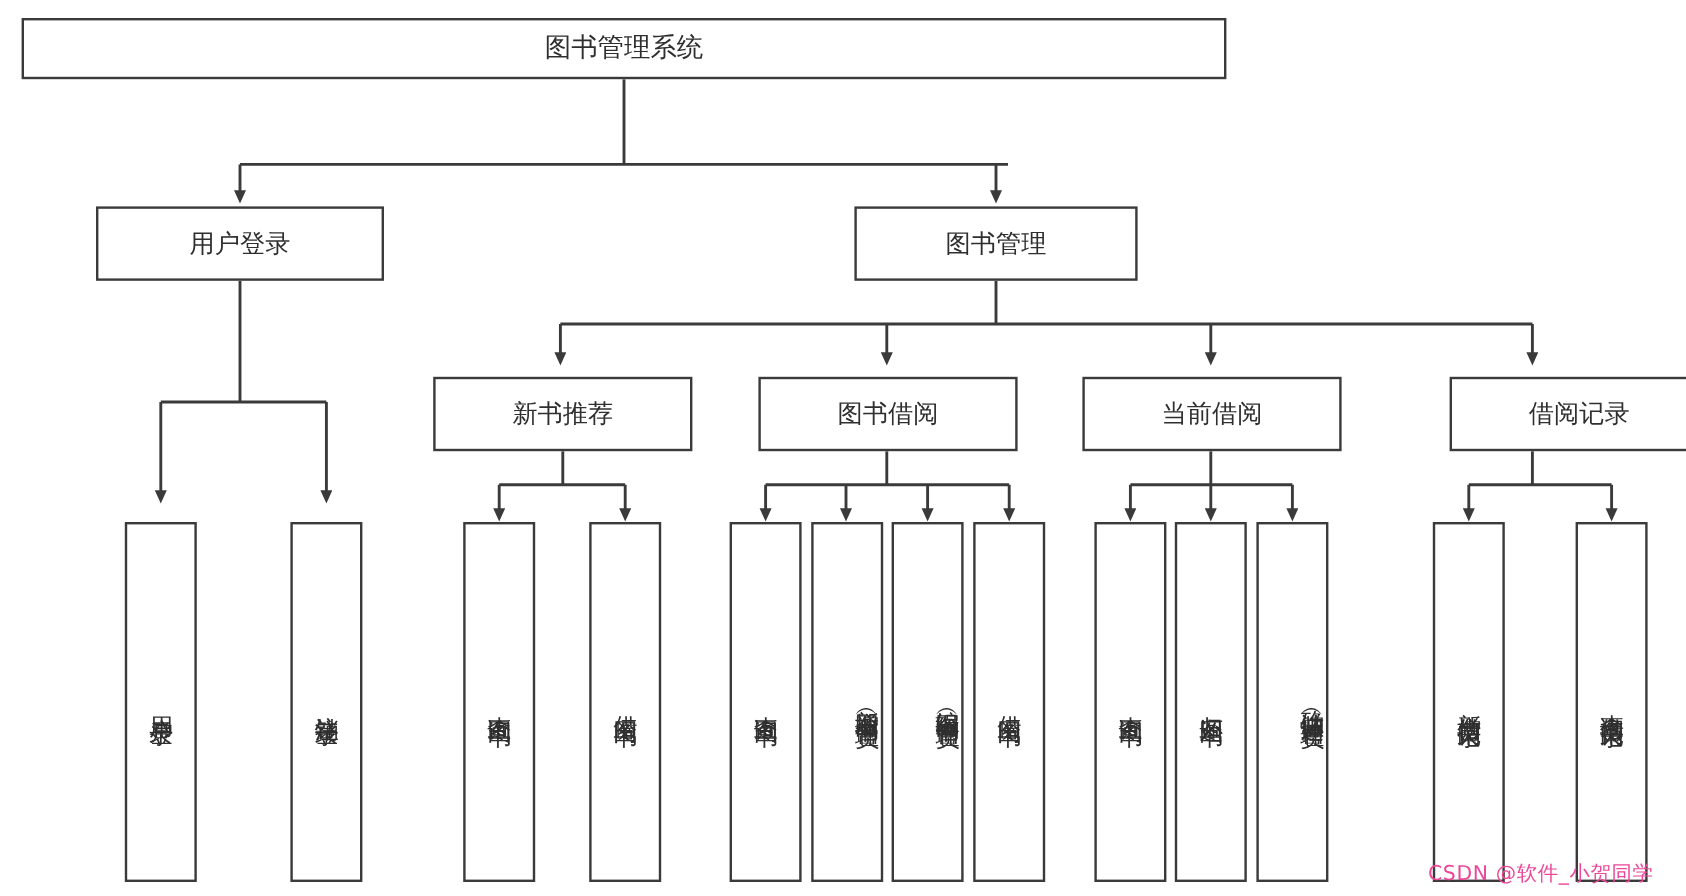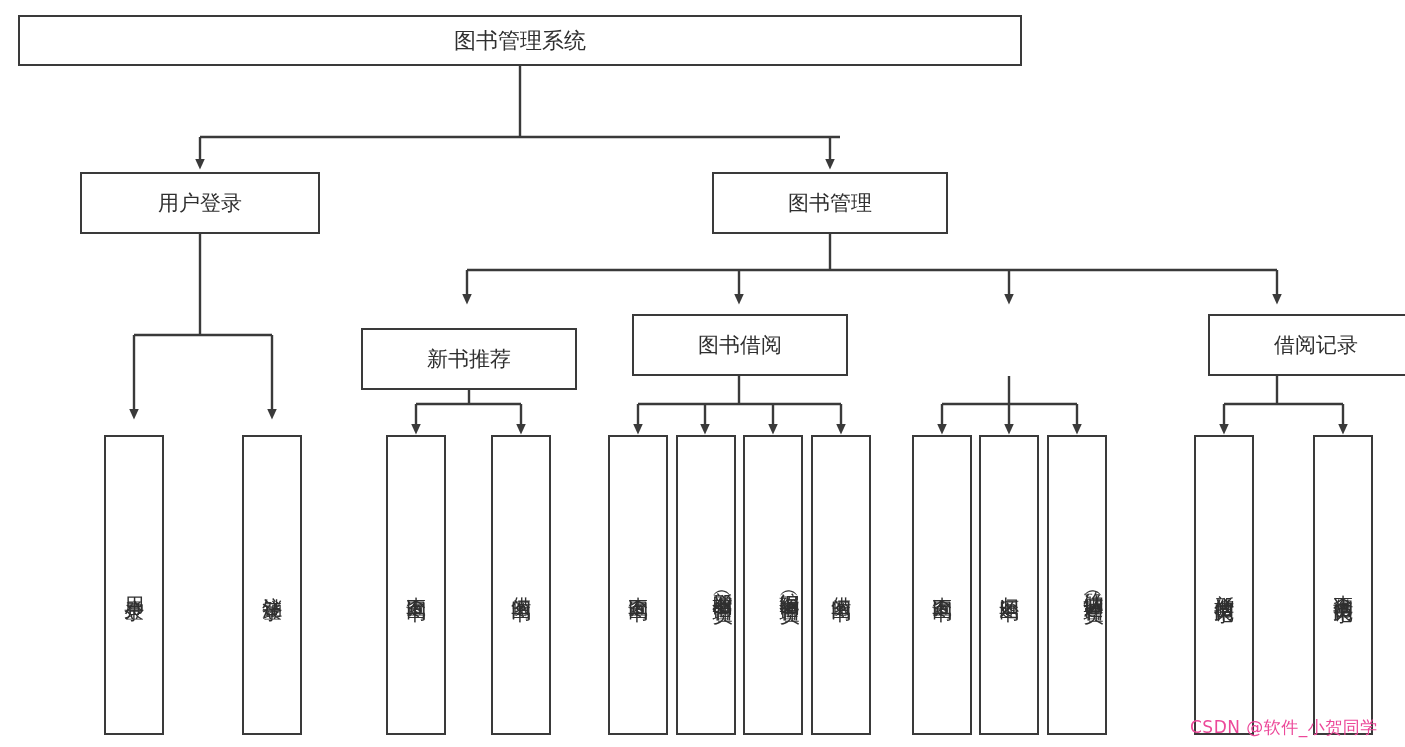--- a/index.html
+++ b/index.html
@@ -125,28 +125,31 @@
   </div>
 
   <div class="node branch" style="left:80px; top:172px; width:240px; height:62px;">
     <span>用户登录</span>
   </div>
 
   <div class="node branch" style="left:712px; top:172px; width:236px; height:62px;justify-content:center;">
     <span>图书管理</span>
   </div>
 
-  <div class="node branch" style="left:361px; top:314px; width:216px; height:62px;margin-top:14px;">
+  <div class="node branch" style="left:361px; top:314px; width:216px; height:62px;">
     <span>新书推荐</span>
   </div>
 
   <div class="node branch" style="left:632px; top:314px; width:216px; height:62px;">
     <span>图书借阅</span>
   </div>
 
+  <div class="node branch" style="left:902px; top:314px; width:216px; height:62px;">
+    <span>当前借阅</span>
+  </div>
 
   <div class="node branch" style="left:1170px; top:314px; width:216px; height:62px;margin-left:38px;">
     <span>借阅记录</span>
   </div>
 
   <div class="node leaf" style="left:104px; top:435px; width:60px; height:300px;">
     <span>用户登录</span>
   </div>
 
   <div class="node leaf" style="left:242px; top:435px; width:60px; height:300px;">

